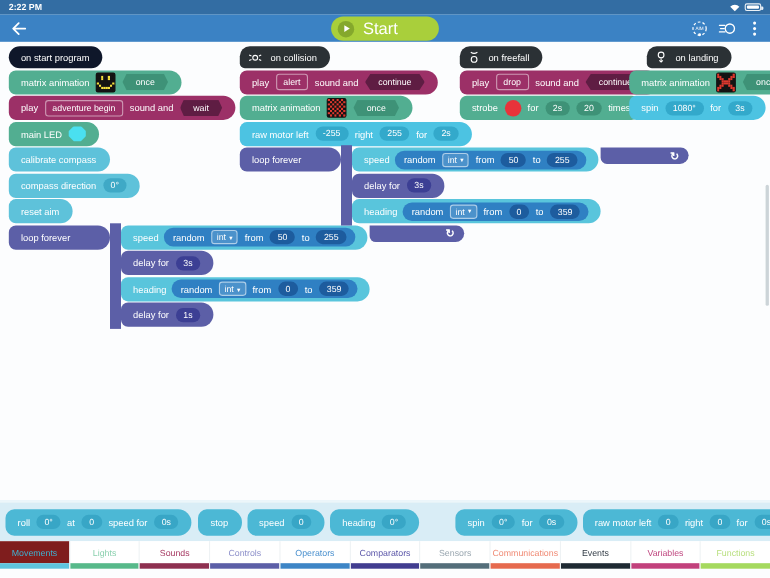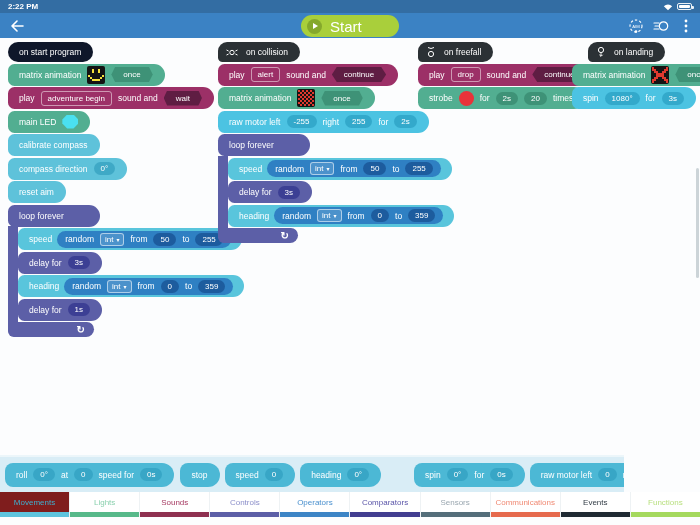--- a/index.html
+++ b/index.html
@@ -42,28 +42,28 @@
   .hex { clip-path:polygon(9% 0,91% 0,100% 50%,91% 100%,9% 100%,0 50%); padding:3px 12px; margin:0 3px; font-size:8px; color:#fff; }
   .field { border:1px solid rgba(255,255,255,.5); border-radius:3px; padding:2px 6px; margin:0 3px; font-size:8px; color:#fff; }
   .dd { background:rgba(255,255,255,.14); border:1px solid rgba(255,255,255,.55); border-radius:3px; padding:1px 4px; margin:0 3px; font-size:8px; color:#fff; display:flex; align-items:center; gap:3px; }
   .dd .caret { font-size:6px; }
   .group { border-radius:10px; padding:2px 5px; margin:0 2px; display:flex; align-items:center; }
   .chip-circle { width:15px; height:15px; border-radius:50%; margin:0 3px; }
   .chip-oct { width:16px; height:14px; clip-path:polygon(30% 0,70% 0,100% 35%,100% 65%,70% 100%,30% 100%,0 65%,0 35%); margin:0 3px; }
   .matrix { display:grid; grid-template-columns:repeat(8,2px); grid-auto-rows:2px; background:#141414; padding:1px; border-radius:2px; margin:0 3px; }
   .hat-icn { margin-right:5px; display:flex; align-items:center; }
 
-  .loop { display:flex; flex-direction:column; align-items:flex-start; position:relative; }
+  .loop { display:flex; flex-direction:row; align-items:flex-start; position:relative; }
   .loop-body { position:relative; padding-left:10px; display:flex; flex-direction:column; align-items:flex-start; }
   .loop-spine { position:absolute; left:0; top:-2px; bottom:0; width:10px; }
   .loop-foot { height:15px; border-radius:0 10px 11px 8px; display:flex; align-items:center; justify-content:flex-end;
     color:#fff; font-size:10px; font-weight:bold; padding-right:9px; margin-bottom:1.5px; cursor:grab; }
 
   
-  #palette { position:absolute; top:455px; left:0; width:624px; height:37px; background:#d9edf6;
+  #palette { position:absolute; top:455px; left:0; width:700px; height:37px; background:#d9edf6;
     border-top:2px solid #ecf6fa; display:flex; align-items:center; overflow:hidden; }
   #palette .blk { margin-bottom:0; height:24px; border-radius:8px 12px 12px 8px; }
 
   
   #tabbar { position:absolute; top:492px; left:0; width:700px; height:25px; display:flex; background:#fff; }
   .tab { flex:1; display:flex; flex-direction:column; cursor:pointer; border-left:1px solid #eef2f4; }
   .tab:first-child { border-left:none; }
   .tab-label { flex:1; display:flex; align-items:center; justify-content:center; font-size:8px; }
   .tab-bar { height:5px; }
 </style>
@@ -583,18 +583,22 @@
       </div>
       <div class="tab">
         <div class="tab-label" style="color: rgb(240, 138, 116);">Communications</div>
         <div class="tab-bar" style="background: rgb(230, 106, 78);"></div>
       </div>
       <div class="tab">
         <div class="tab-label" style="color: rgb(50, 60, 70);">Events</div>
         <div class="tab-bar" style="background: rgb(31, 42, 51);"></div>
       </div>
       <div class="tab">
+        <div class="tab-label" style="color: rgb(192, 72, 128);">Variables</div>
+        <div class="tab-bar" style="background: rgb(194, 65, 124);"></div>
+      </div>
+      <div class="tab">
         <div class="tab-label" style="color: rgb(184, 223, 126);">Functions</div>
         <div class="tab-bar" style="background: rgb(165, 217, 94);"></div>
       </div>
     </div>
 
 </div>
 
 </body></html>

